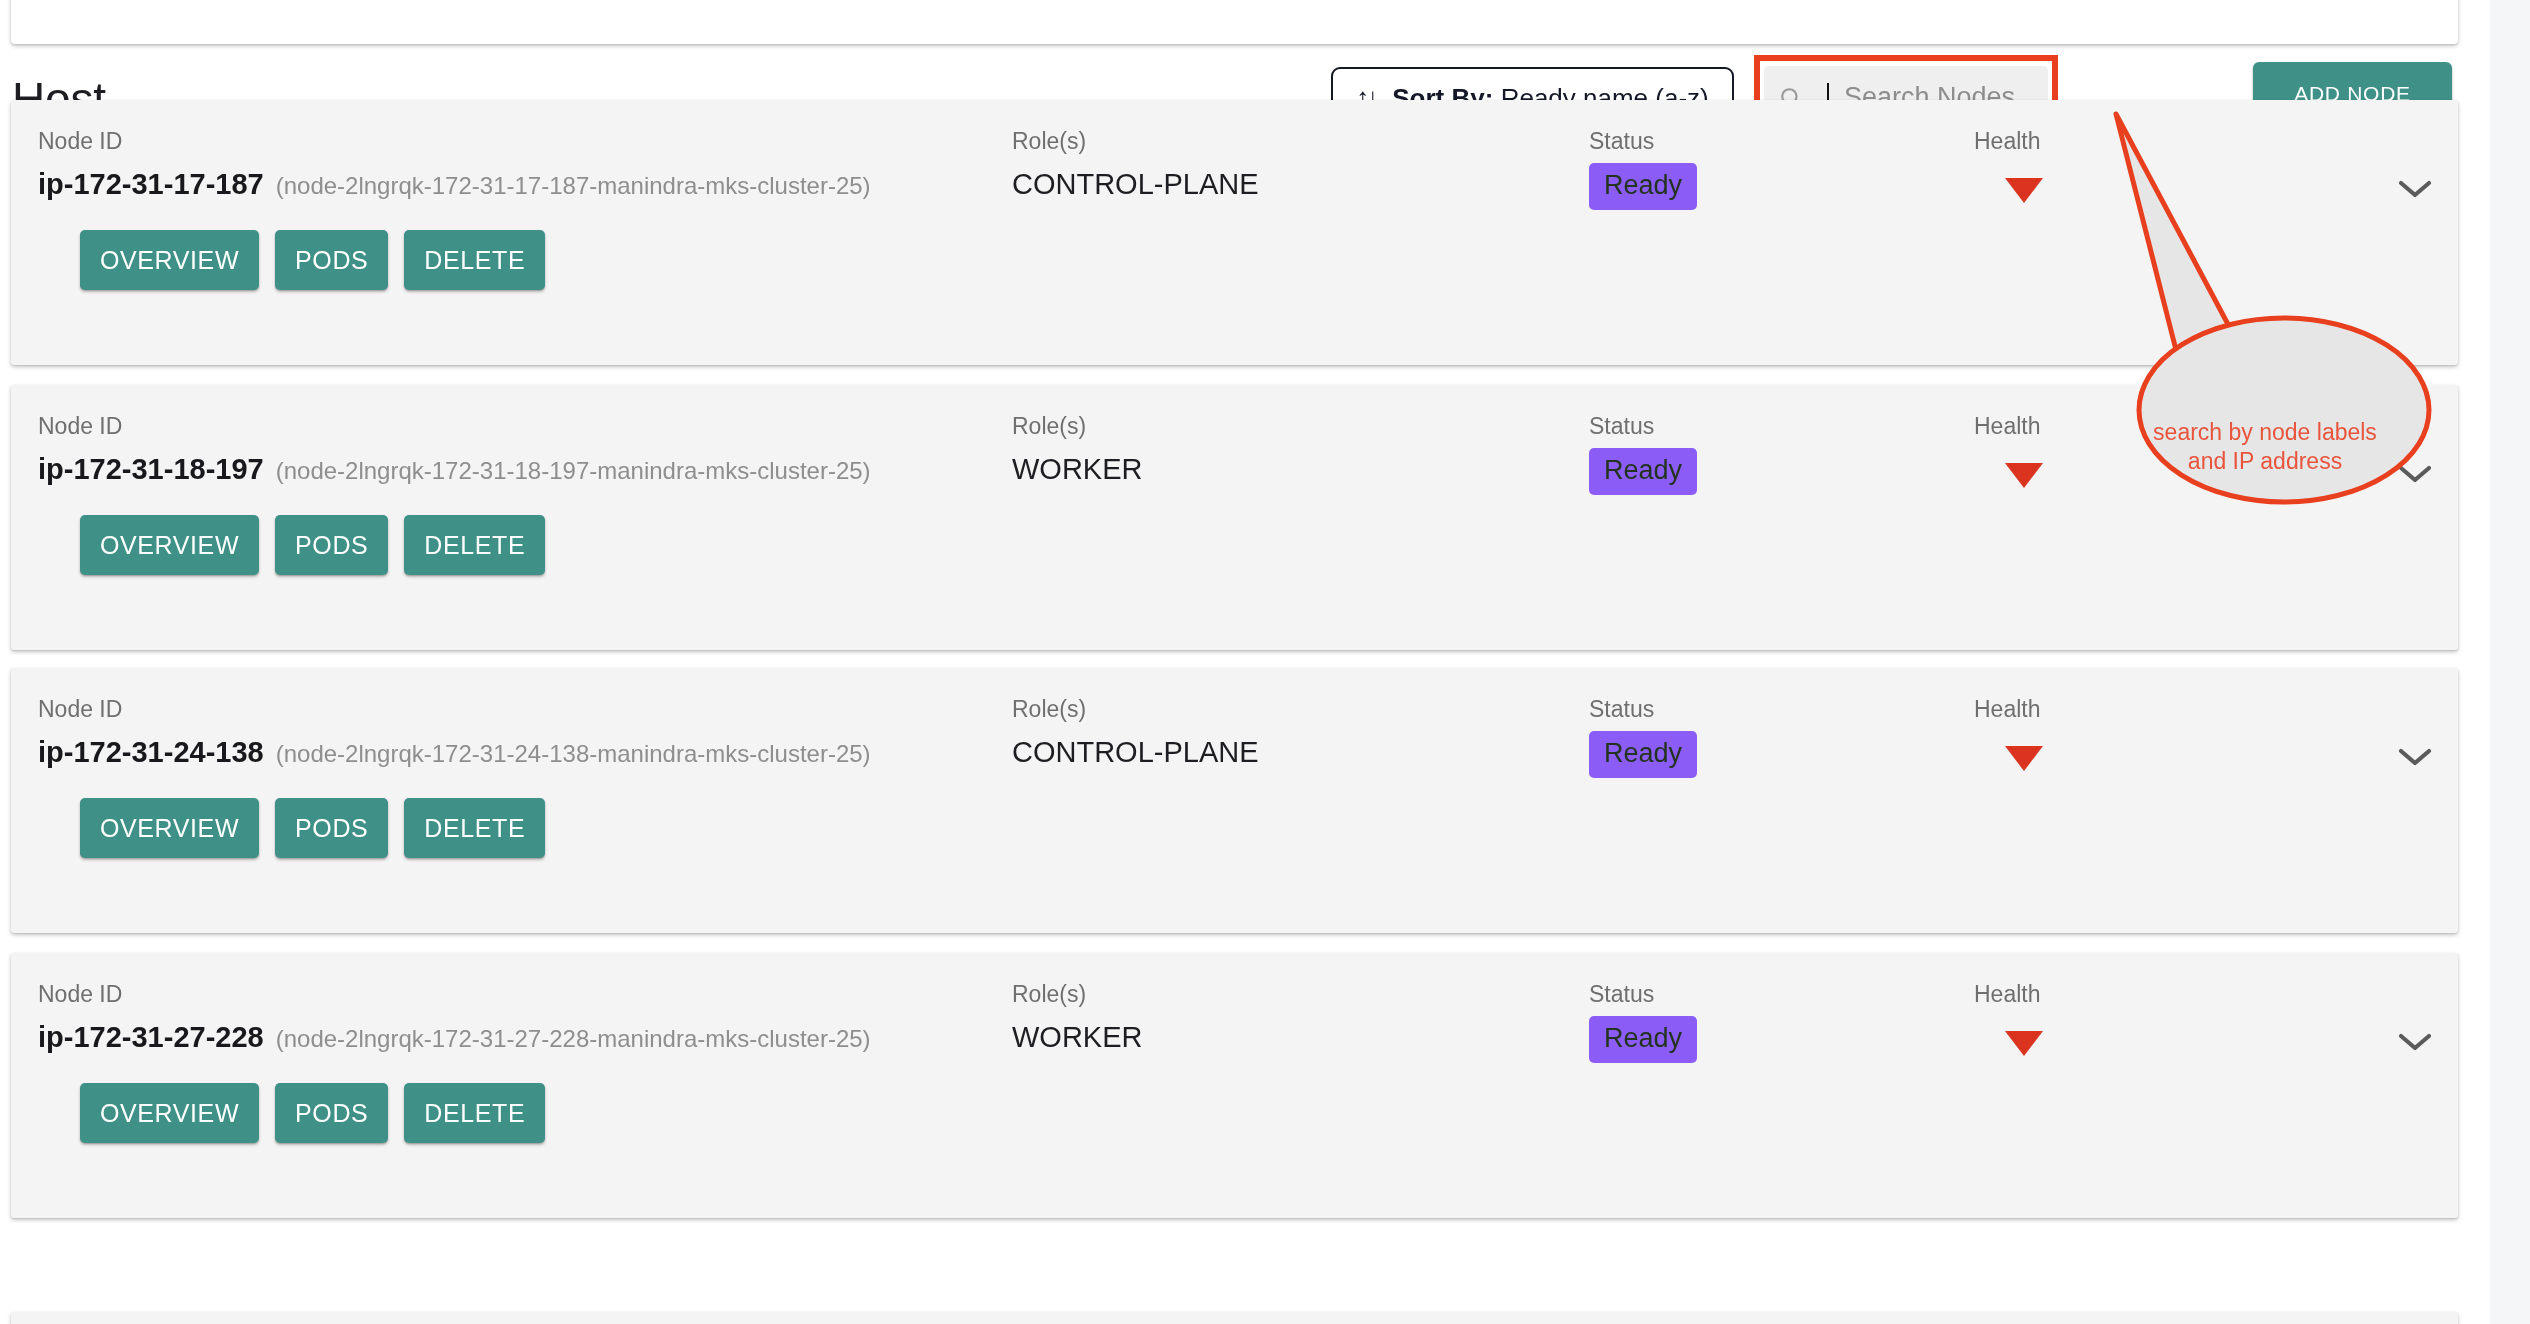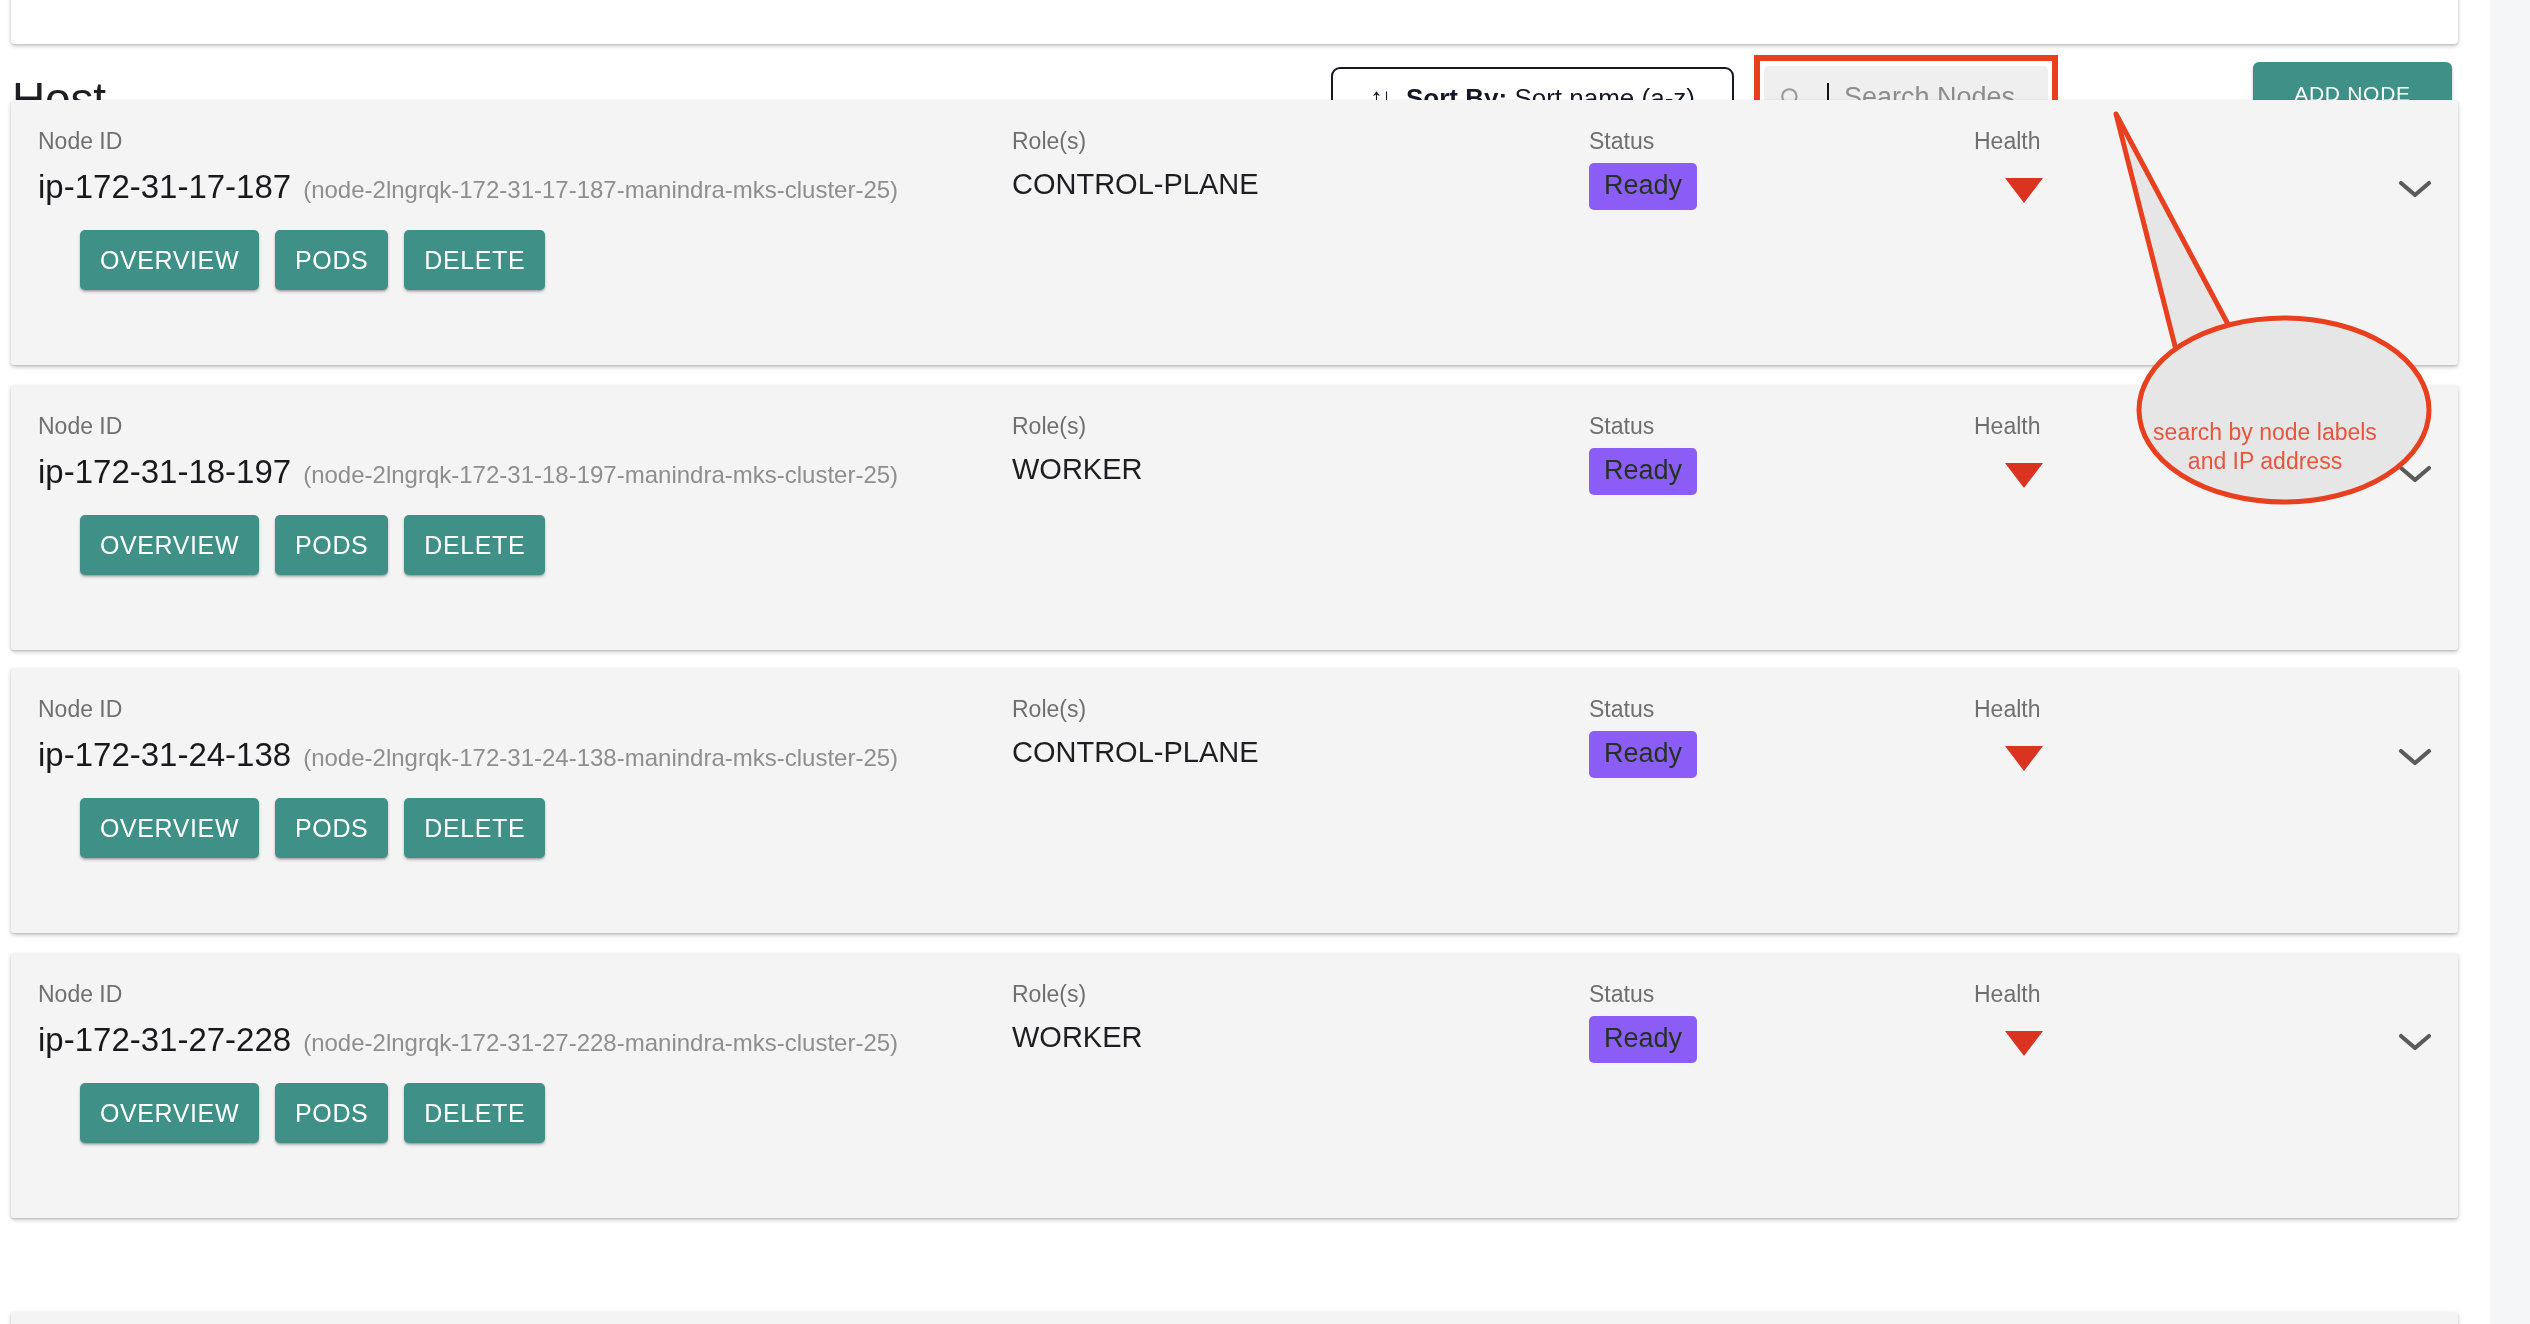--- a/index.html
+++ b/index.html
@@ -108,21 +108,21 @@
   .nodeid-label { left: 27px; top: 28px; }
   .role-label   { left: 1001px; top: 28px; }
   .status-label { left: 1578px; top: 28px; }
   .health-label { left: 1963px; top: 28px; }
 
   .nodeid-value {
     position: absolute; left: 27px; top: 68px;
     display: flex; align-items: baseline; gap: 12px;
     white-space: nowrap;
   }
-  .nodeid-ip { font-size: 33px; font-weight: 400; color: #19191d; }
+  .nodeid-ip { font-size: 29px; font-weight: 700; color: #19191d; }
   .nodeid-host { font-size: 24px; color: #8e8e8e; }
 
   .role-value {
     position: absolute; left: 1001px; top: 68px;
     font-size: 29px; color: #1d1d22; white-space: nowrap;
   }
   .status-badge {
     position: absolute; left: 1578px; top: 63px;
     background: #8b5cf6; color: #23331f;
     font-size: 27px;
@@ -170,21 +170,21 @@
 
 <div id="page">
 
   <div class="top-card"></div>
 
   <div class="header">
     <div class="page-title">Host</div>
 
     <div class="sort-btn">
       <span class="sort-icon">↑↓</span>
-      <span class="sort-label"><b>Sort By:</b> <span>Sort name (a-z)</span></span>
+      <span class="sort-label"><b>Sort By:</b> <span>Ready name (a-z)</span></span>
     </div>
 
     <div class="search-highlight"></div>
 
     <div class="search-field">
       <span class="search-icon">
         <svg width="26" height="26" viewBox="0 0 24 24" fill="none" stroke="#9a9a9a" stroke-width="2" stroke-linecap="round">
           <circle cx="10.5" cy="10.5" r="6.6"></circle>
           <line x1="15.4" y1="15.4" x2="21" y2="21"></line>
         </svg>

